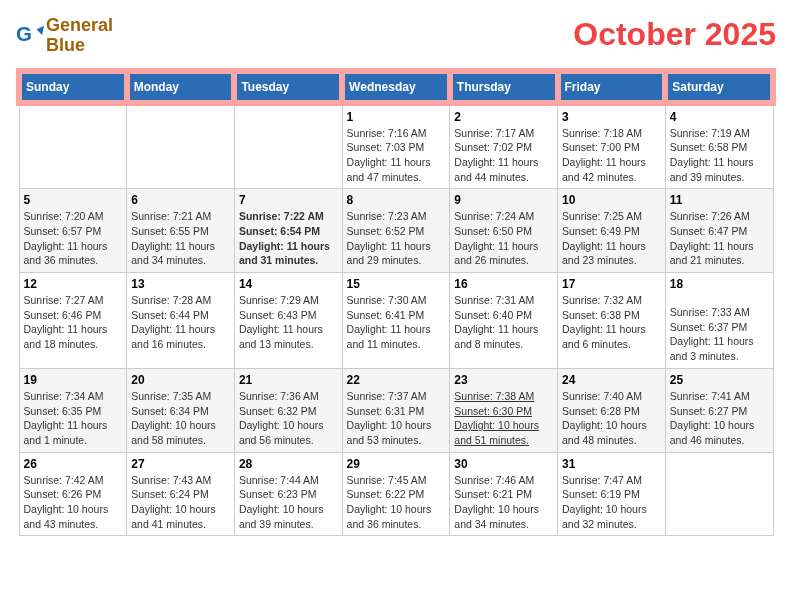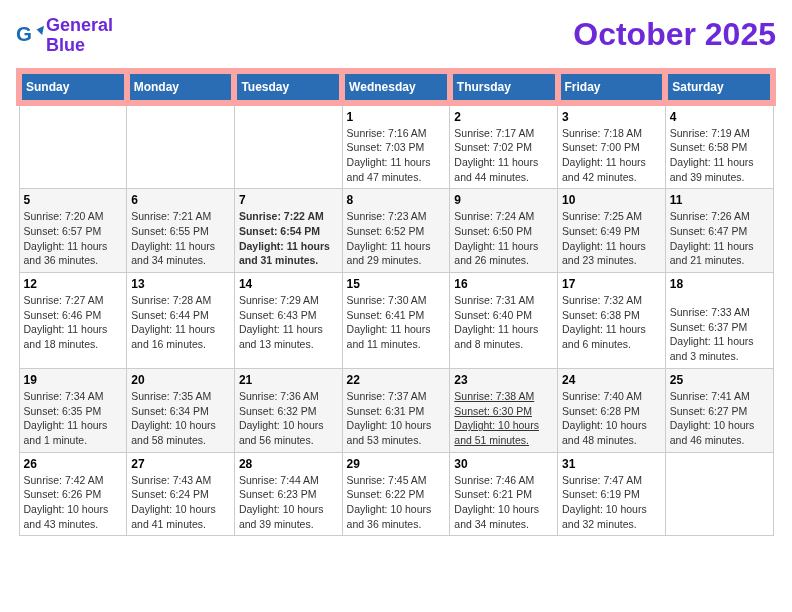--- a/index.html
+++ b/index.html
@@ -20,34 +20,34 @@
       display: flex;
       align-items: center;
     }
     .logo-text {
       font-size: 18px;
       font-weight: bold;
       color: #333;
       line-height: 1.1;
     }
     .logo-text span {
-      color: #6d28d9;
+      color: #a16207;
     }
     .logo-icon {
       width: 28px;
       height: 28px;
       margin-right: 2px;
     }
     .title-block {
       text-align: right;
     }
     .title-block h1 {
       font-size: 32px;
       font-weight: bold;
-      color: #6d28d9;
+      color: #ef4444;
     }
     .title-block h2 {
       font-size: 15px;
       font-weight: normal;
       color: #444;
     }
     table {
       width: 100%;
       border-collapse: collapse;
       font-size: 11px;

